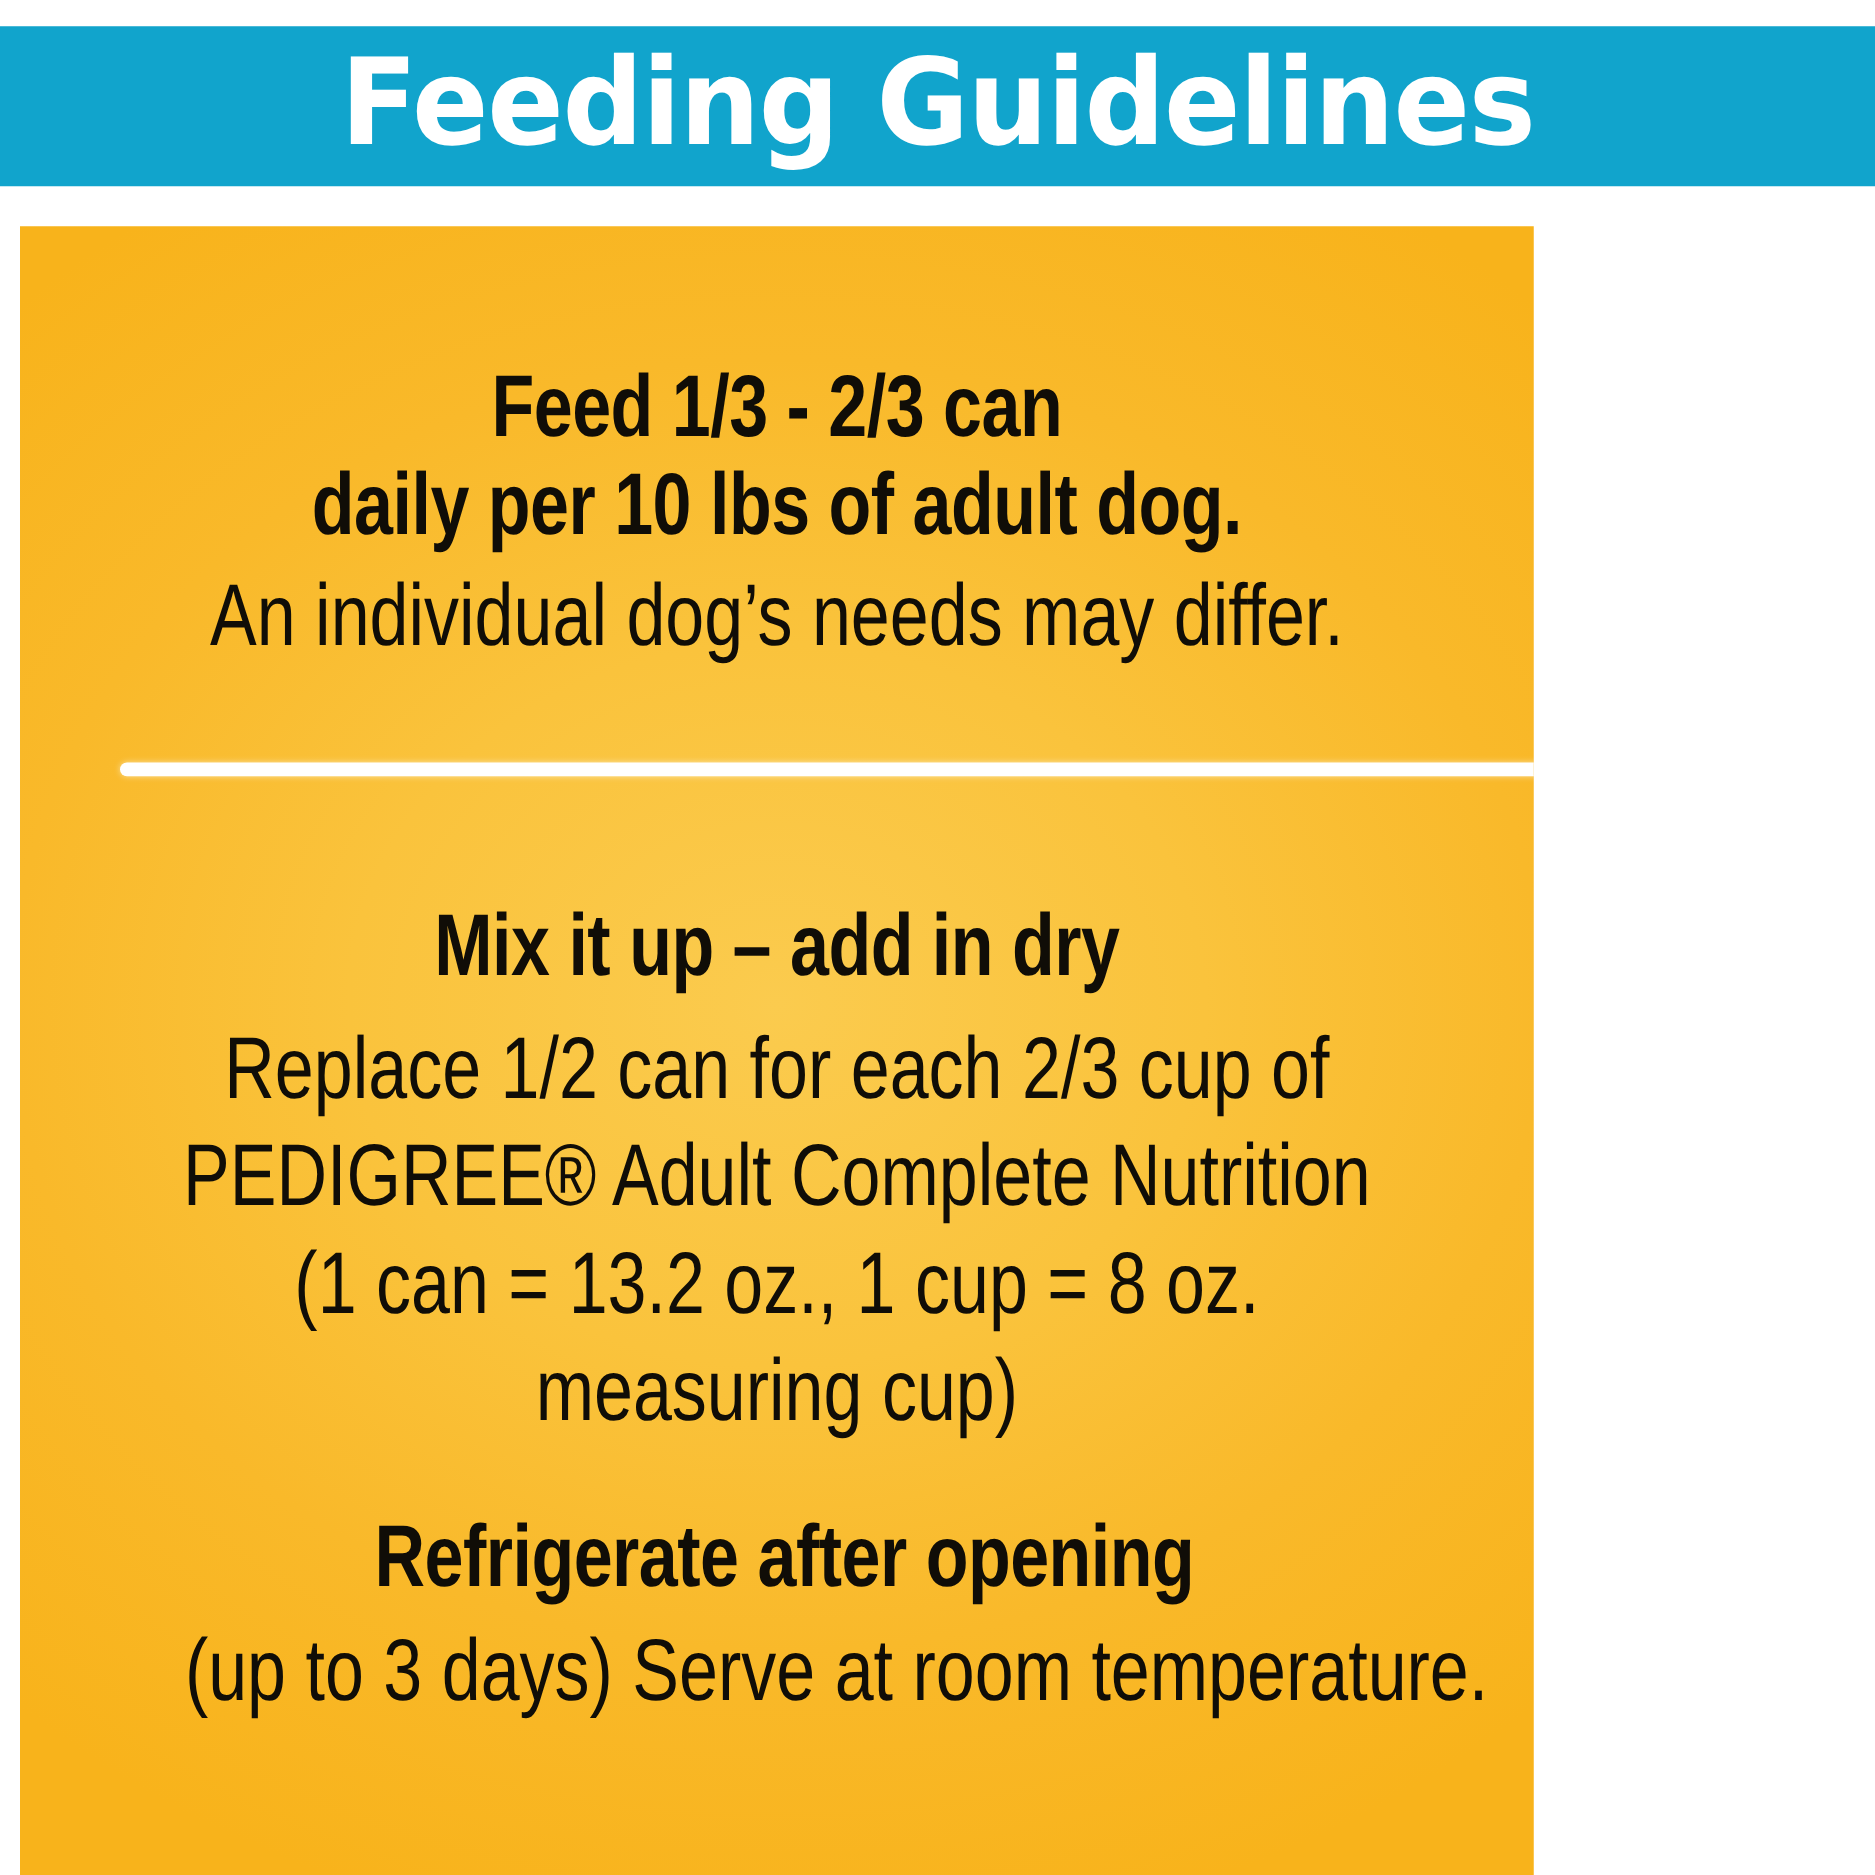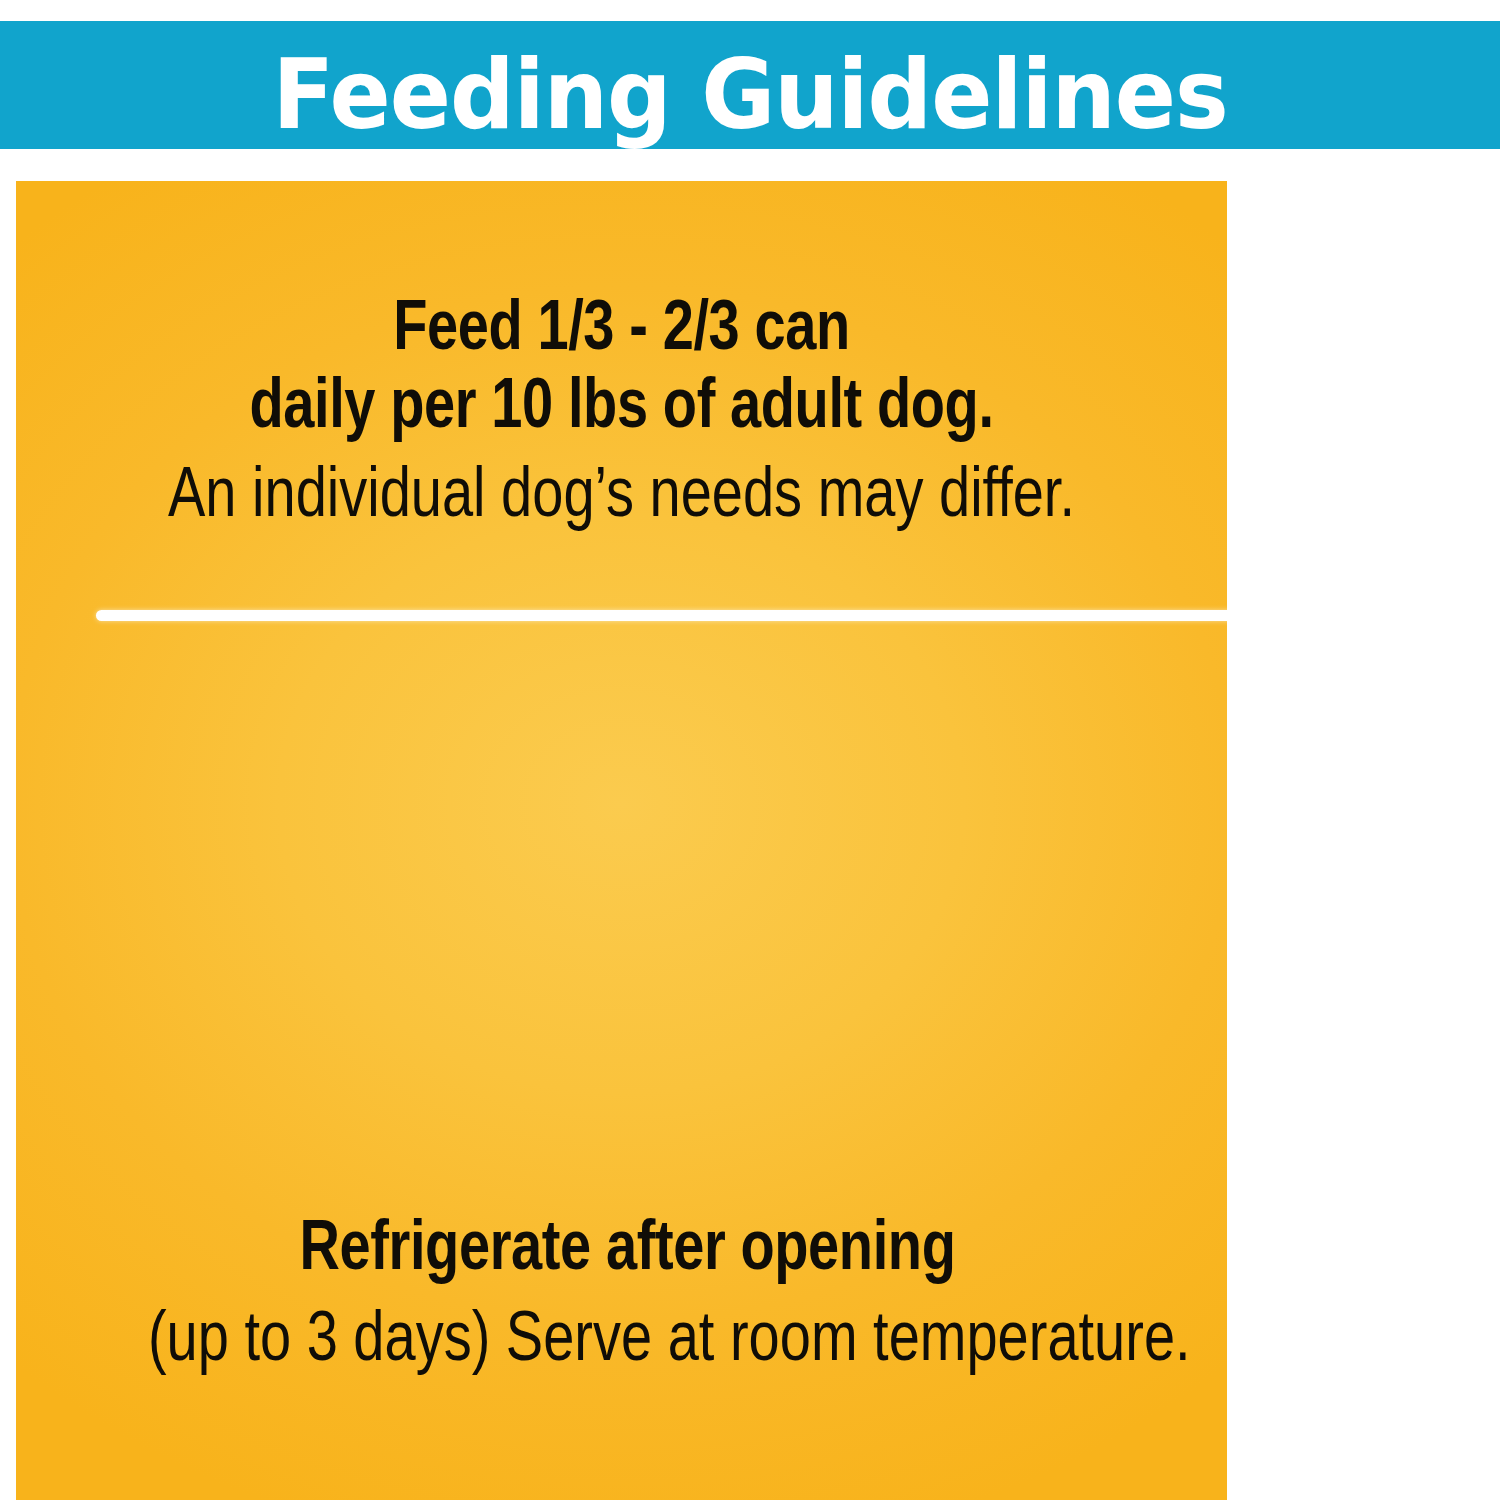--- a/index.html
+++ b/index.html
@@ -22,21 +22,21 @@
 
   
   .header-band {
     position: absolute;
     left: 0;
     top: 21px;
     width: 1500px;
     height: 128px;
     background: #11A4CC;
     display: flex;
-    align-items: flex-end;
+    align-items: center;
     justify-content: center;
   }
 
   .header-title {
     font-family: "DejaVu Sans", sans-serif;
     font-weight: 700;
     font-size: 96px;
     line-height: 1;
     color: #ffffff;
     letter-spacing: -1px;
@@ -155,20 +155,29 @@
     <div class="body-inner">
 
       <div id="block-feed">
         <div class="txt line-bold">Feed 1/3 - 2/3 can</div>
         <div class="txt line-bold">daily per 10 lbs of adult dog.</div>
         <div class="txt line-reg">An individual dog’s needs may differ.</div>
       </div>
 
       <div class="divider"></div>
 
+      <div id="block-mix">
+        <div class="txt line-bold">Mix it up – add in dry</div>
+        <div class="mix-body">
+          <div class="txt line-reg">Replace 1/2 can for each 2/3 cup of</div>
+          <div class="txt line-reg">PEDIGREE® Adult Complete Nutrition</div>
+          <div class="txt line-reg">(1 can = 13.2 oz., 1 cup = 8 oz.</div>
+          <div class="txt line-reg">measuring cup)</div>
+        </div>
+      </div>
 
       <div id="block-refrig">
         <div class="txt line-bold">Refrigerate after opening</div>
         <div class="txt line-reg">(up to 3 days) Serve at room temperature.</div>
       </div>
 
     </div>
   </div>
 
 </div>

